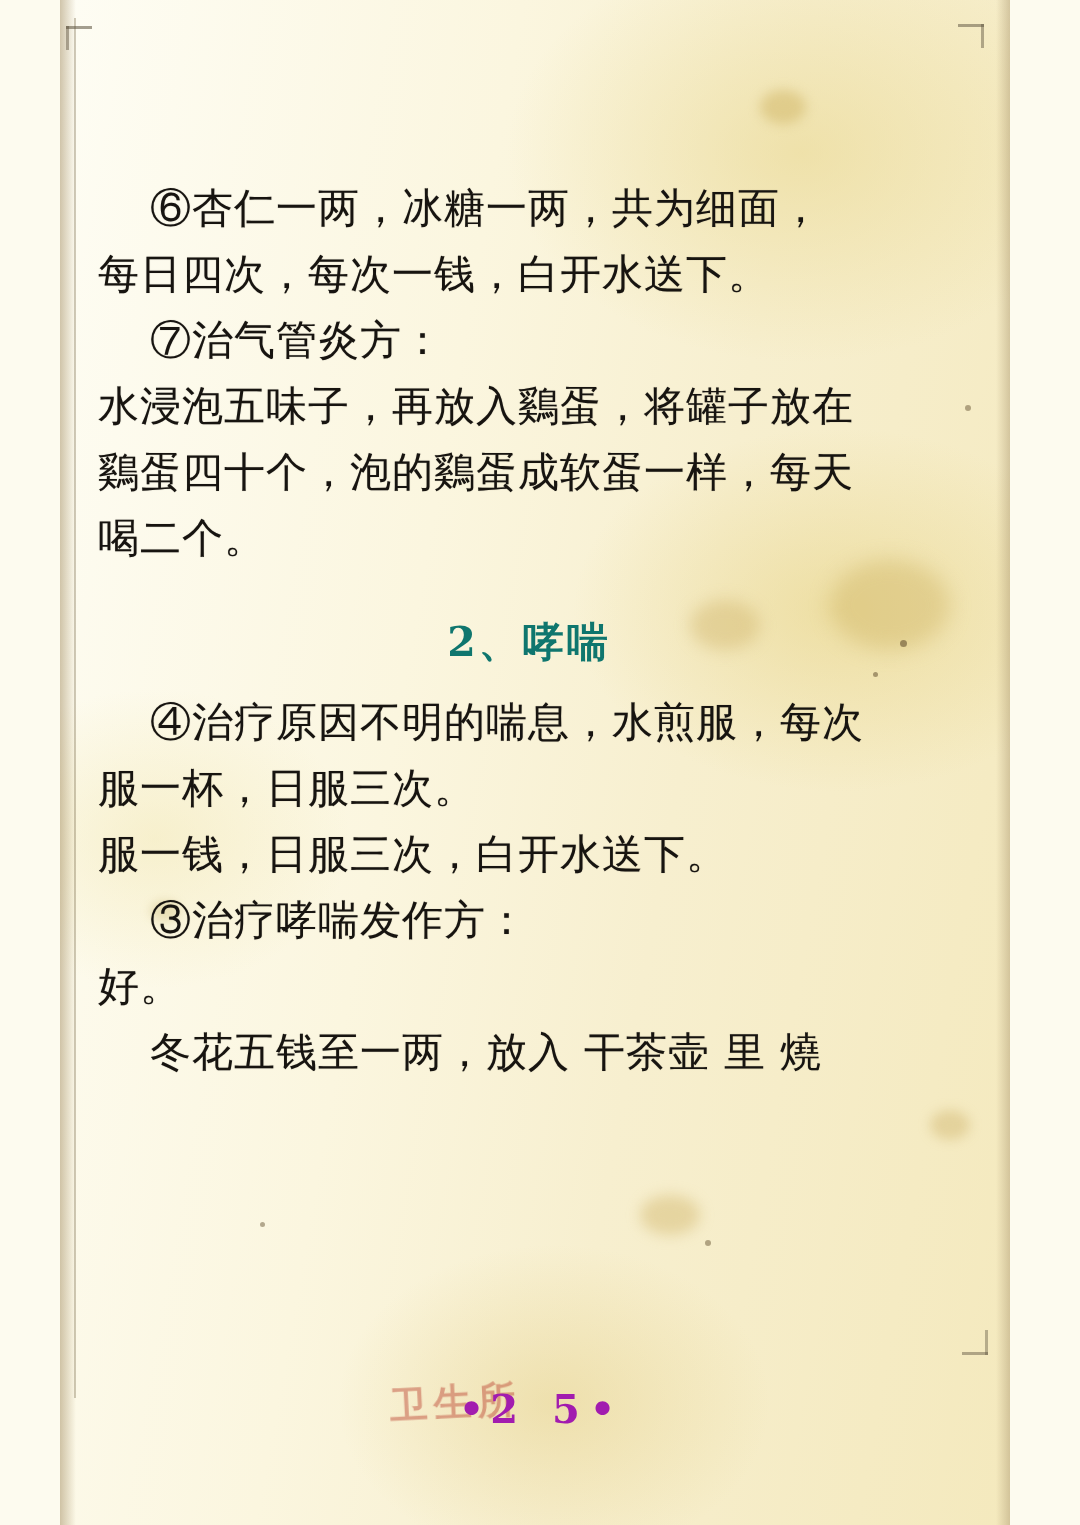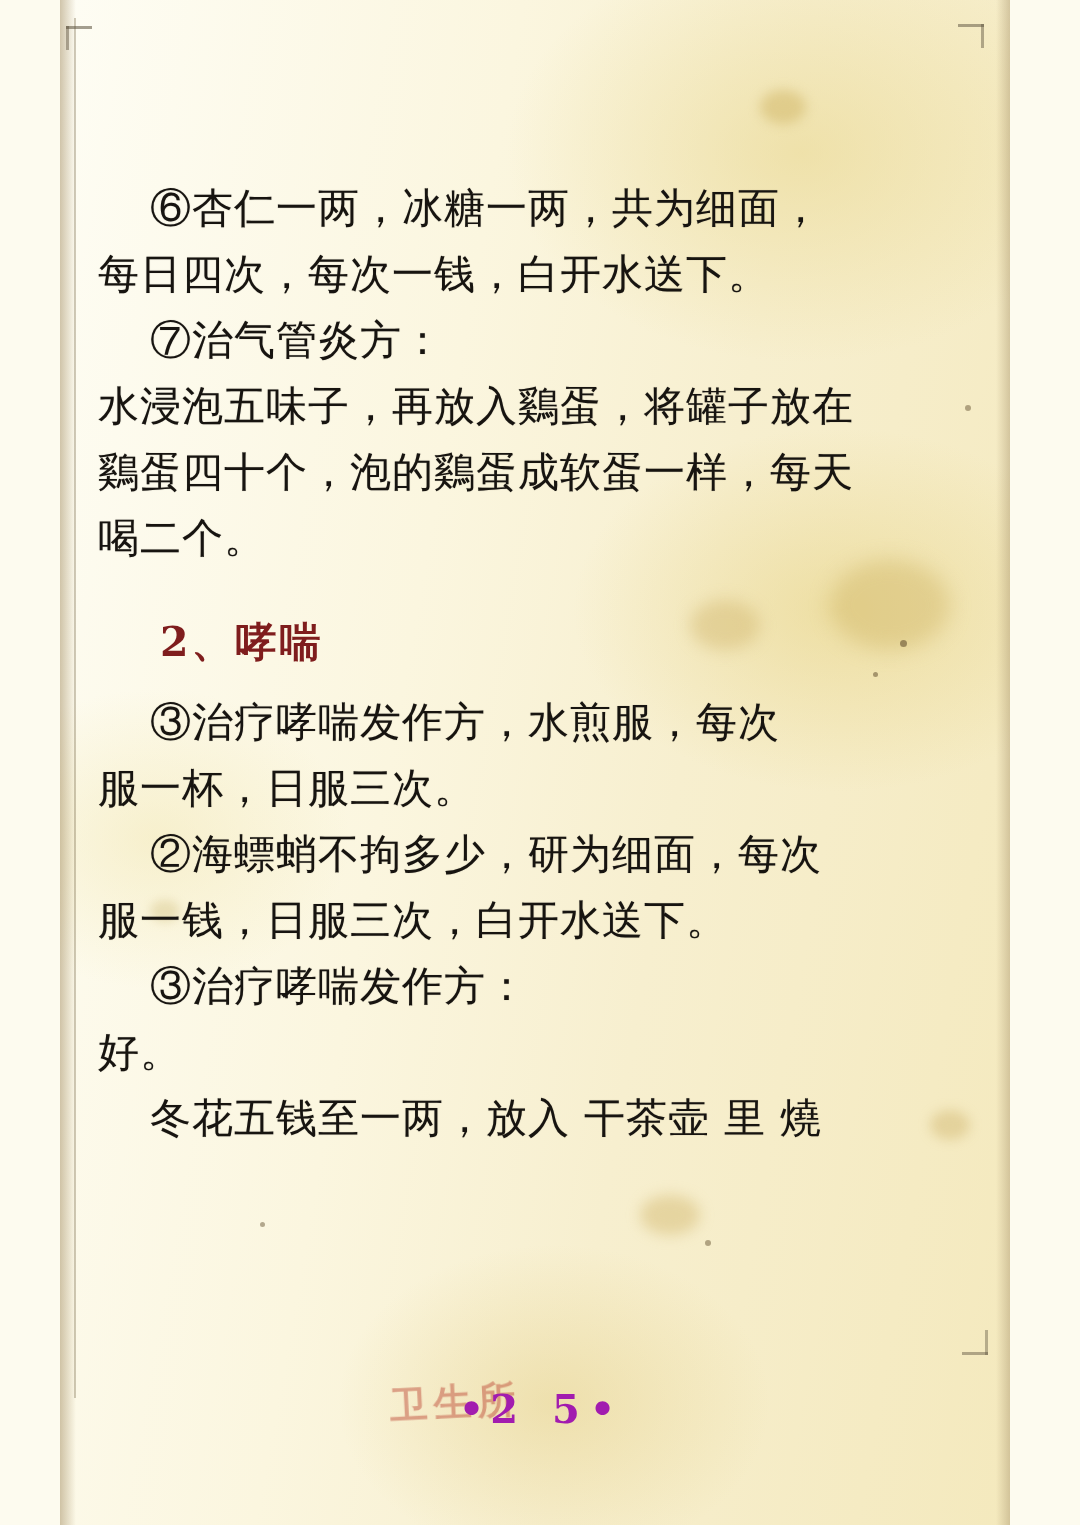--- a/index.html
+++ b/index.html
@@ -71,24 +71,25 @@
     white-space: pre;
     font-weight: 400;
     text-shadow: 0 0 1px rgba(20,18,14,0.35);
   }
   .indent { text-indent: 52px; }
   .gap-sm { height: 14px; }
   .gap-md { height: 38px; }
   .heading {
     font-size: 41px;
     line-height: 66px;
-    color: #7f1d1d;
+    color: #0f766e;
     font-weight: 700;
     text-indent: 62px;
     letter-spacing: 3px;
+    text-align: center;
   }
   .pagenum {
     position: absolute;
     left: 0; right: 0;
     top: 1385px;
     text-align: center;
     font-size: 40px;
     font-weight: 700;
     letter-spacing: 10px;
     color: #a21caf;
@@ -140,23 +141,22 @@
   <div class="content">
     <div class="line indent">⑥杏仁一两，冰糖一两，共为细面，</div>
     <div class="line">每日四次，每次一钱，白开水送下。</div>
     <div class="line indent">⑦治气管炎方：</div>
     <div class="line">水浸泡五味子，再放入鷄蛋，将罐子放在</div>
     <div class="line">鷄蛋四十个，泡的鷄蛋成软蛋一样，每天</div>
     <div class="line">喝二个。</div>
     <div class="gap-md"></div>
     <div class="heading">2、哮喘</div>
     <div class="gap-sm"></div>
-    <div class="line indent">③治疗哮喘发作方，水煎服，每次</div>
+    <div class="line indent">④治疗原因不明的喘息，水煎服，每次</div>
     <div class="line">服一杯，日服三次。</div>
-    <div class="line indent">②海螵蛸不拘多少，研为细面，每次</div>
     <div class="line">服一钱，日服三次，白开水送下。</div>
     <div class="line indent">③治疗哮喘发作方：</div>
     <div class="line">好。</div>
     <div class="line indent">冬花五钱至一两，放入 干茶壶 里 燒</div>
   </div>
 
   <div class="pagenum">
     <span class="dot">•</span><span>2 5</span><span class="dot">•</span>
   </div>
 </div>

